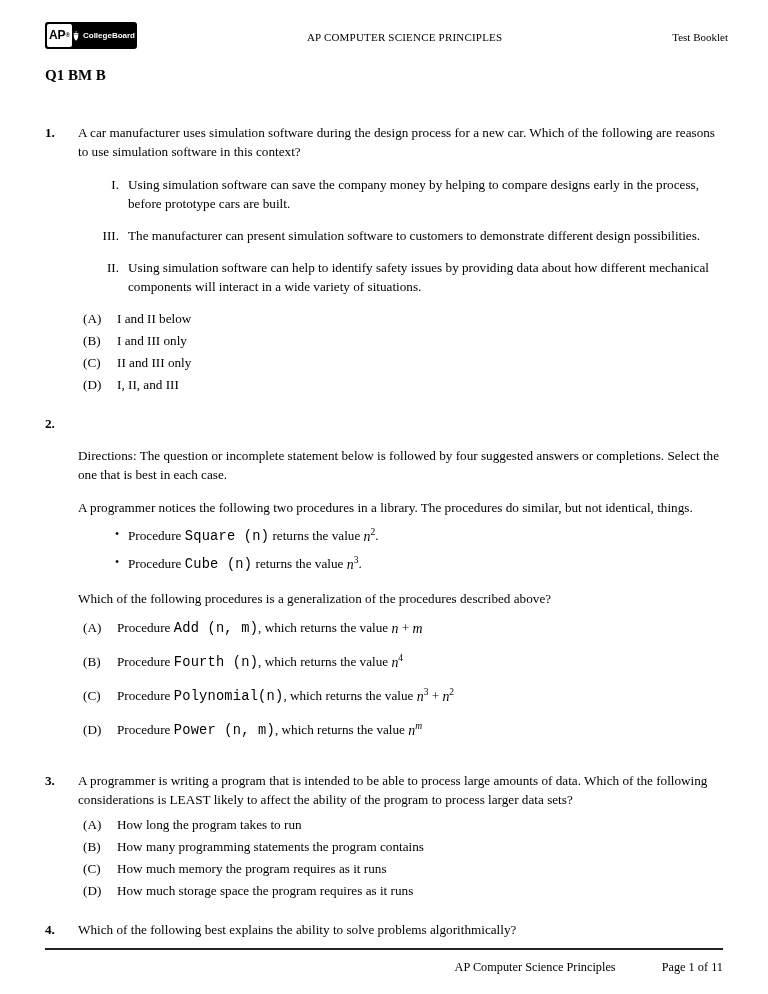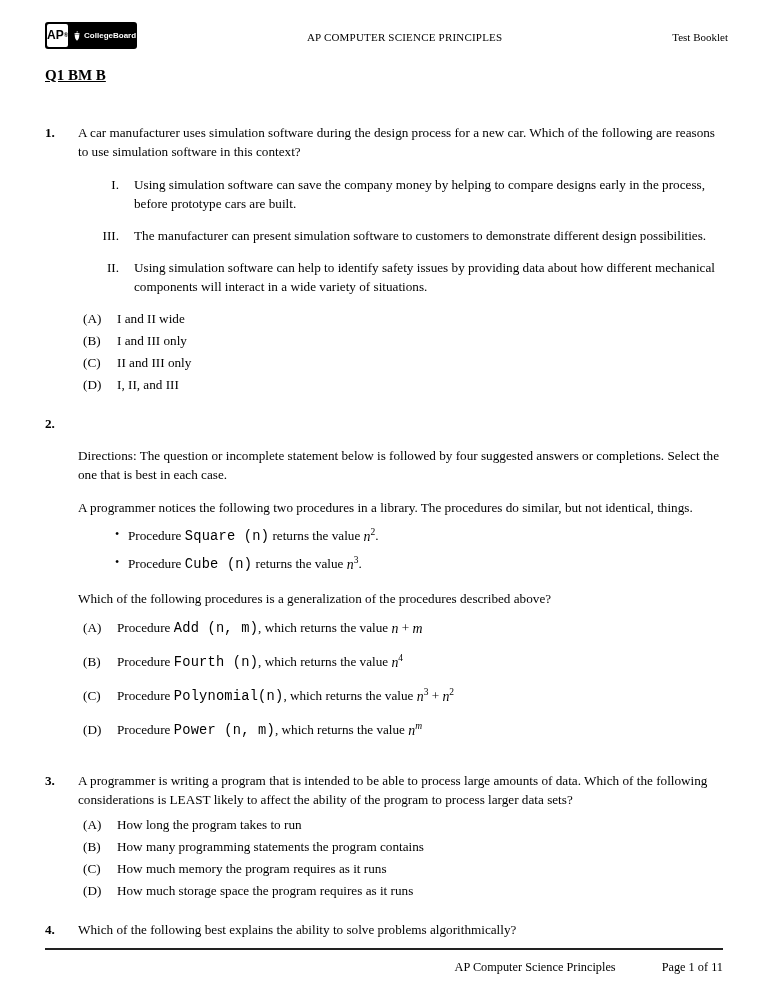--- a/index.html
+++ b/index.html
@@ -30,46 +30,46 @@
   .logo-ap-box {
     background:#fff; border-radius:2px;
     width:27px; display:flex; align-items:center; justify-content:center;
     font-family:"Liberation Sans", sans-serif;
     font-weight:bold; font-size:12px; color:#000;
   }
   .logo-ap-box sup { font-size:6px; }
   .logo-cb {
     color:#fff; display:flex; align-items:center; gap:3px;
     font-family:"Liberation Sans", sans-serif;
-    font-size:8px; font-weight:bold; padding-left:5px;
+    font-size:8px; font-weight:bold; 
     white-space:nowrap;
   }
   .header-center {
     flex:1; text-align:center;
     font-size:11px; padding-top:8px;
     letter-spacing:0.2px;
   }
   .header-right { font-size:11px; padding-top:8px; white-space:nowrap; }
   
   .booklet-title {
     margin:16px 45px 0;
-    font-size:15px; font-weight:bold;text-decoration:underline;
+    font-size:15px; font-weight:bold;
   }
   
   .main { margin:36px 48px 0 45px; }
   .question { display:flex; margin-bottom:17px; }
   .qnum { width:33px; flex-shrink:0; font-weight:bold; }
   .qbody { flex:1; max-width:645px; }
   .stem { }
   .directions { font-weight:normal;margin-top:32px; }
   .para { margin-top:14px; }
   .romans { margin-top:14px; }
   .roman-item { display:flex; margin-bottom:13px; }
   .roman-num { width:41px; flex-shrink:0; text-align:right; }
-  .roman-text { flex:1; margin-left:15px; }
+  .roman-text { flex:1; margin-left:9px; }
   .options { margin-top:6px; }
   .option { display:flex; margin-left:5px; margin-bottom:3px; }
   .opt-label { width:34px; flex-shrink:0; }
   .opt-text { flex:1; }
   .options-tall { margin-top:10px; }
   .options-tall .option { margin-bottom:13px; }
   .bullets { margin-top:9px; margin-left:37px; }
   .bullet-item { display:flex; margin-bottom:7px; }
   .bullet-marker { width:13px; flex-shrink:0; font-size:12px; }
   .bullet-text { flex:1; }
@@ -135,21 +135,21 @@
             <span class="roman-text">The manufacturer can present simulation software to customers to demonstrate different design possibilities.</span>
           </div>
           <div class="roman-item">
             <span class="roman-num">II.</span>
             <span class="roman-text">Using simulation software can help to identify safety issues by providing data about how different mechanical components will interact in a wide variety of situations.</span>
           </div>
         </div>
         <div class="options">
           <div class="option">
             <span class="opt-label">(A)</span>
-            <span class="opt-text">I and II wide</span>
+            <span class="opt-text">I and II below</span>
           </div>
           <div class="option">
             <span class="opt-label">(B)</span>
             <span class="opt-text">I and III only</span>
           </div>
           <div class="option">
             <span class="opt-label">(C)</span>
             <span class="opt-text">II and III only</span>
           </div>
           <div class="option">

